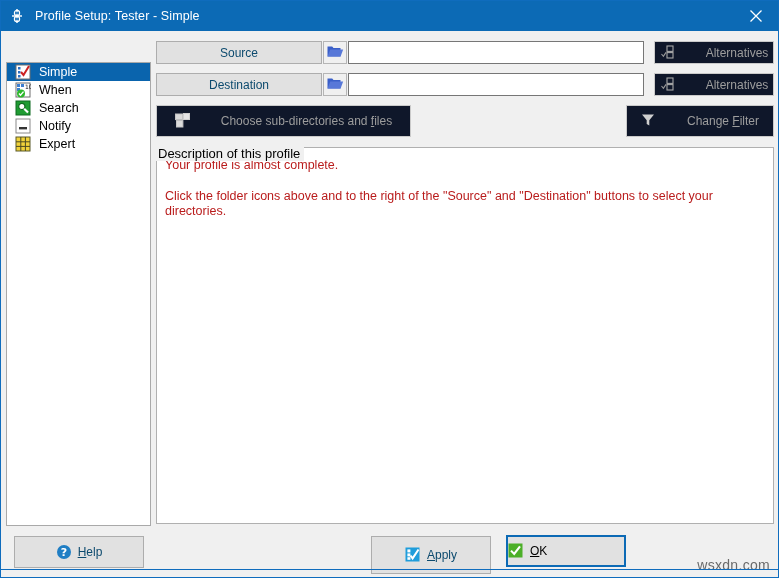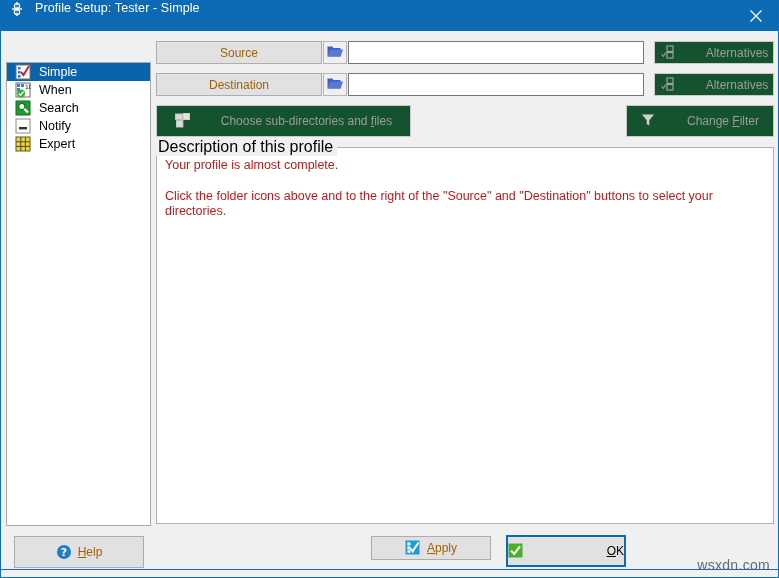--- a/index.html
+++ b/index.html
@@ -29,21 +29,21 @@
   }
 
   
   #titlebar {
     position: absolute;
     left: 0; top: 0;
     width: 777px;
     height: 30px;
     background: #0c6ab5;
     display: flex;
-    align-items: flex-start;
+    align-items: center;
   }
   #title-icon {
     width: 16px; height: 16px;
     margin-left: 8px;
     flex: 0 0 auto;
     position: relative;
   }
   #title-text {
     margin-left: 10px;
     color: #ffffff;
@@ -94,31 +94,31 @@
   }
   .side-label { white-space: nowrap; }
 
   
   .btn {
     box-sizing: border-box;
     background: #e1e1e1;
     border: 1px solid #adadad;
     font-family: "Liberation Sans", sans-serif;
     font-size: 12px;
-    color: #a16207;
+    color: #0c4a6e;
     display: flex;
     align-items: center;
     justify-content: center;
     cursor: default;
     position: absolute;
     white-space: nowrap;
   }
   .btn.disabled {
     color: #9d9d9d;
-    background: #14532d;
+    background: #0f172a;
     border-color: #cacaca;
     gap: 24px;
   }
   .btn .bico {
     width: 16px; height: 16px;
     margin-right: 6px;
     flex: 0 0 auto;
     position: relative;
   }
   .txtbox {
@@ -149,22 +149,22 @@
     position: absolute;
     left: 155px;
     top: 145px;
     width: 618px;
     height: 378px;
   }
   #desc-legend {
     position: absolute;
     left: 0px; top: -8px;
     background: #f0f0f0;
-    padding: 0 4px 0 2px;
-    font-size: 16px;
+    padding: 8px 4px 0 2px;
+    font-size: 13px;
     color: #000;
     white-space: nowrap;
     z-index: 2;
   }
   #desc-box {
     position: absolute;
     left: 0; top: 1px;
     width: 618px;
     height: 377px;
     box-sizing: border-box;
@@ -379,34 +379,34 @@
   <div class="btn" style="left:13px; top:535px; width:130px; height:32px;">
     <span class="bico">
       <svg width="16" height="16" viewBox="0 0 16 16">
         <circle cx="8" cy="8" r="7" fill="#1f7ec4"></circle>
         <text x="8" y="12" font-size="11" font-weight="bold" text-anchor="middle" fill="#ffffff" font-family="DejaVu Sans">?</text>
       </svg>
     </span>
     <span><span></span><u class="mn">H</u><span>elp</span></span>
   </div>
 
-  <div class="btn" style="left:370px; top:535px; width:120px; height:24px;">
+  <div class="btn" style="left:370px; top:535px; width:120px; height:38px;">
     <span class="bico">
       <svg width="15" height="15" viewBox="0 0 15 15">
         <rect x="0.5" y="0.5" width="14" height="14" fill="#1f9ddb"></rect>
         <rect x="2.4" y="2.4" width="3" height="3" fill="#ffffff"></rect>
         <rect x="2.4" y="6.4" width="3" height="3" fill="#ffffff"></rect>
         <rect x="2.4" y="10.2" width="3" height="2.6" fill="#ffffff"></rect>
         <path d="M5.5 8.5 L7.6 11.4 L13.5 2.5" stroke="#ffffff" stroke-width="2" fill="none"></path>
       </svg>
     </span>
     <span><span></span><u class="mn">A</u><span>pply</span></span>
   </div>
 
-  <div id="ok-focus" style="display:flex; align-items:center; justify-content:space-between;">
+  <div id="ok-focus" style="display:flex; align-items:center; justify-content:flex-start;">
     <span class="bico" style="width:16px;height:16px;margin-right:6px;">
       <svg width="15" height="15" viewBox="0 0 15 15">
         <rect x="0.5" y="0.5" width="14" height="14" fill="#4caf28"></rect>
         <path d="M3 7.6 L6.2 11 L12 3.4" stroke="#ffffff" stroke-width="2.1" fill="none"></path>
       </svg>
     </span>
     <span><span></span><u class="mn">O</u><span>K</span></span>
   </div>
 
 

